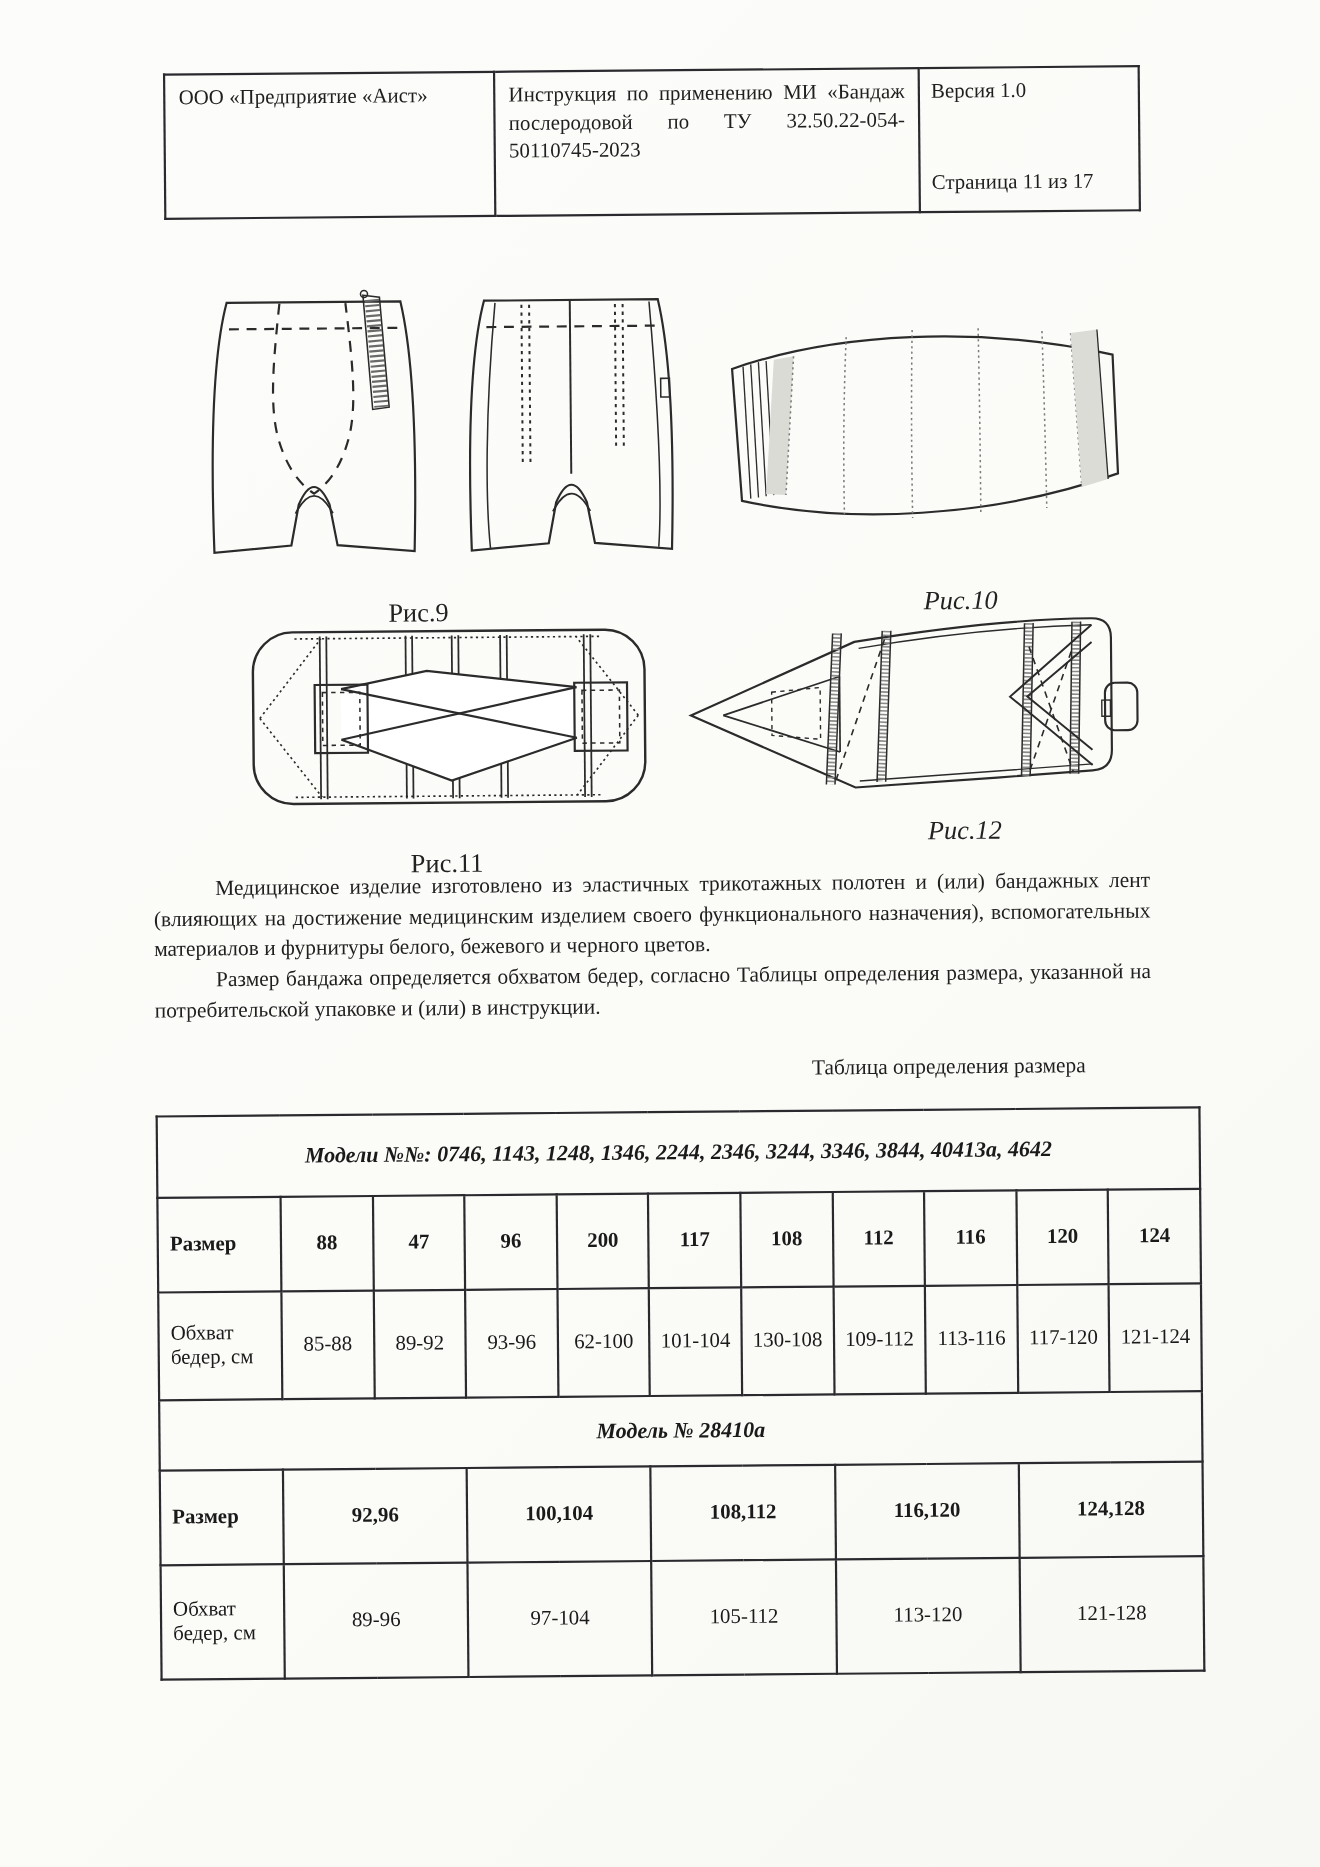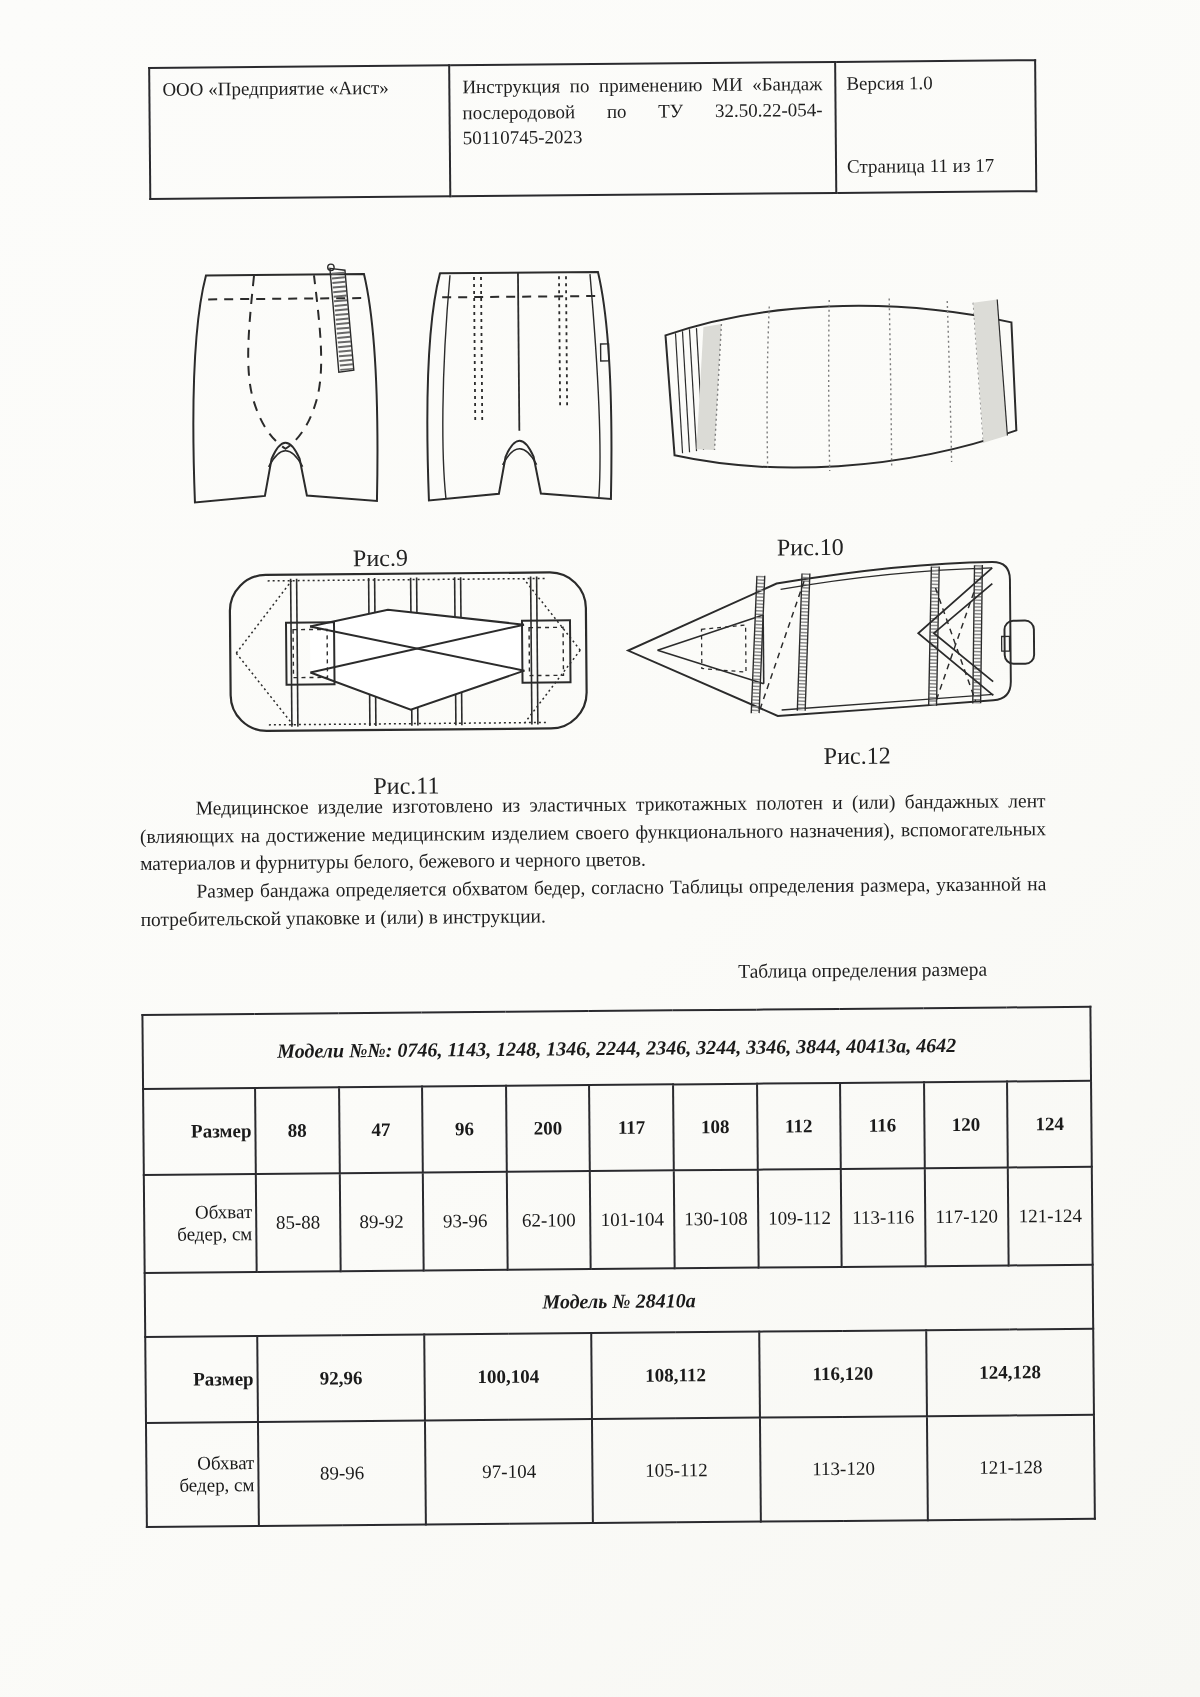--- a/index.html
+++ b/index.html
@@ -47,21 +47,21 @@
     position:absolute;left:140px;top:962px;width:846px;
     text-align:right;font-size:19.5px;
   }
   
   .size-table{
     position:absolute;left:140px;top:1010px;width:948px;
     border-collapse:collapse;table-layout:fixed;
     font-size:19px;color:#1a1a1a;
   }
   .size-table td{border:2px solid #2a2a2e;text-align:center;vertical-align:middle;padding:2px 3px;}
-  .size-table td.rowlabel{text-align:right;padding-left:10px;}
+  .size-table td.rowlabel{text-align:left;padding-left:10px;}
   .size-table tr.sect td{font-weight:bold;font-style:italic;font-size:20px;}
   .size-table td.b{font-weight:bold;}
   .stroke{stroke:#2b2b2b;fill:none;}
 </style>
 </head>
 <body>
 
 <div class="sheet">
  <div class="tilt">
 
@@ -129,21 +129,21 @@
         <path d="M260 27 Q261 110 261 197"></path>
         <path d="M318 30 Q320 110 321 191"></path>
         <path d="M344 32 L353 172"></path>
       </g>
       <polygon points="344,32 368,29 377,165 353,172" fill="#dcdcd7" stroke="none"></polygon>
       <path class="stroke" stroke-width="1.2" d="M368 29 L377 165"></path>
     </svg>
   </div>
 
   <div class="fig-caption" style="left:333px;top:543px;">Рис.9</div>
-  <div class="fig-caption" style="left:763px;top:536px;">Рис.10</div>
+  <div class="fig-caption" style="left:826px;top:536px;font-style:italic;">Рис.10</div>
 
   <div class="figure" style="left:226px;top:564px;">
     <svg width="368" height="172" viewBox="0 0 368 172">
       <rect class="stroke" stroke-width="2.2" x="6" y="8" width="356" height="156" rx="36" fill="#fff"></rect>
       <g class="stroke" stroke-width="1.5" stroke-dasharray="2 3">
         <line x1="44" y1="14" x2="324" y2="14"></line>
             <line x1="44" y1="158" x2="324" y2="158"></line>
         <line x1="12" y1="86" x2="68" y2="14"></line>
             <line x1="12" y1="86" x2="68" y2="158"></line>
         <line x1="356" y1="86" x2="300" y2="14"></line>
@@ -211,21 +211,21 @@
       <g class="stroke" stroke-width="1.8">
         <path d="M392 32 L316 98 L392 162"></path>
         <path d="M392 48 L332 98 L392 148"></path>
       </g>
       <rect class="stroke" stroke-width="2" x="404" y="86" width="30" height="44" rx="9" fill="#fff"></rect>
       <rect class="stroke" stroke-width="1.3" x="401" y="102" width="8" height="15" fill="#fff"></rect>
     </svg>
   </div>
 
   <div class="fig-caption" style="left:357px;top:750px;margin-top:21px;">Рис.11</div>
-  <div class="fig-caption" style="left:808px;top:745px;">Рис.12</div>
+  <div class="fig-caption" style="left:828px;top:745px;font-style:italic;">Рис.12</div>
 
   <div class="bodytext">
     <p>Медицинское изделие  изготовлено  из  эластичных трикотажных полотен и (или) бандажных лент (влияющих на достижение медицинским изделием своего функционального назначения), вспомогательных материалов и фурнитуры белого, бежевого и черного цветов.</p>
     <p>Размер бандажа определяется обхватом бедер, согласно Таблицы определения размера, указанной на потребительской упаковке и (или) в инструкции.</p>
   </div>
 
   <div class="table-caption">Таблица определения размера</div>
 
   <table class="size-table">
     <colgroup>

